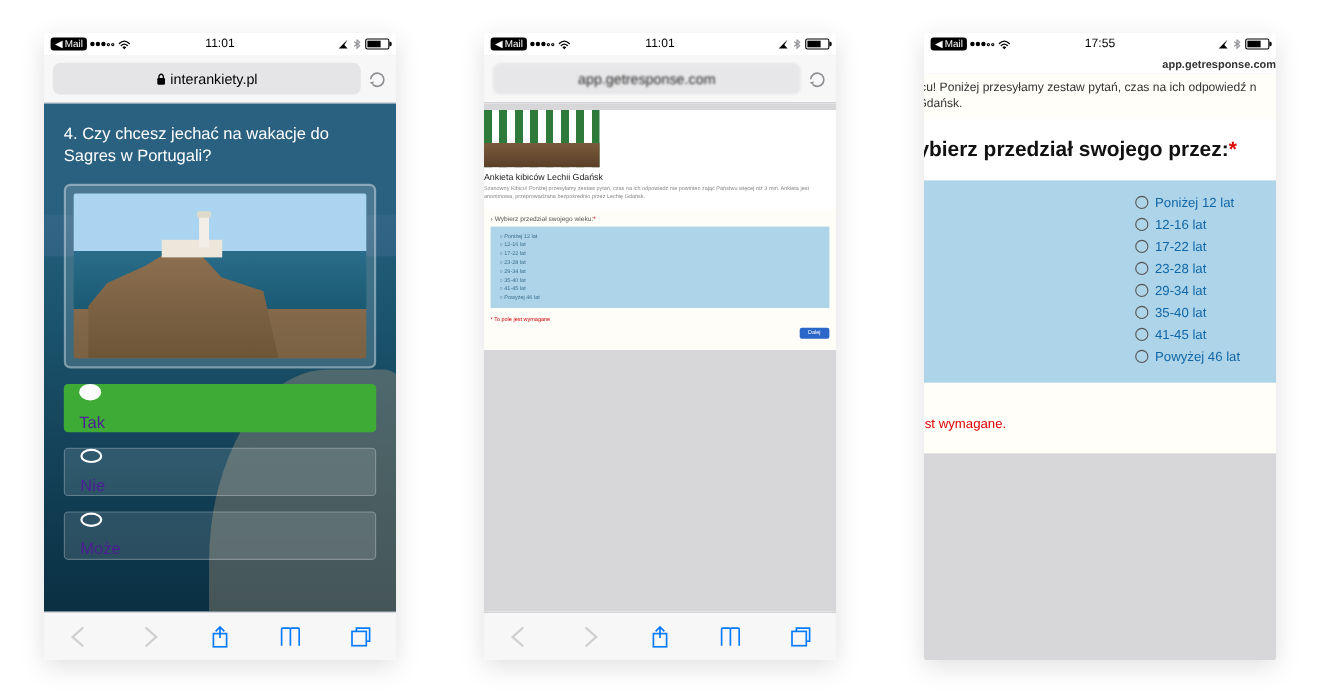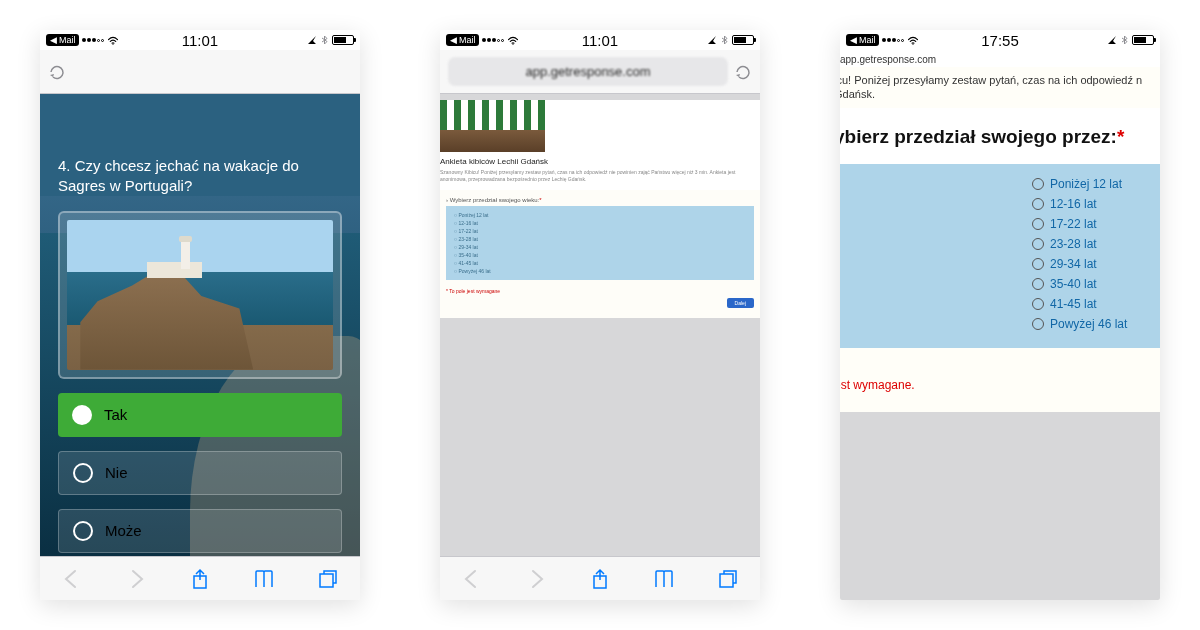--- a/index.html
+++ b/index.html
@@ -29,21 +29,21 @@
     background: #fff;
     display: flex;
     align-items: center;
     padding: 0 6px;
     font-size: 11px;
     font-weight: 500;
     color: #000;
     position: relative;
   }
   .status-left { display:flex; align-items:center; gap:3px; }
-  .status-center { position:absolute; left:0; right:0; text-align:center; font-size:15px; }
+  .status-center { position:absolute; left:0; right:0; text-align:center; font-size:11px; }
   .status-right { margin-left:auto; display:flex; align-items:center; gap:4px; }
   .back-pill {
     background:#000; color:#fff; font-size:9px; padding:1px 4px; border-radius:3px;
     display:flex; align-items:center; gap:2px;
   }
   .dots { display:flex; gap:1px; align-items:flex-end; }
   .dot { width:4px; height:4px; border-radius:50%; background:#000; }
   .dot.empty { background:transparent; border:1px solid #000; width:3px; height:3px; }
   .wifi-icon { width:12px; height:9px; }
   .nav-icon { width:10px; height:10px; }
@@ -76,37 +76,37 @@
 
   
   .hero {
     position:absolute; inset:0;
     background: linear-gradient(#2b6180 0%, #2b6180 22%, #11496b 22%, transparent 22%),
                 linear-gradient(#3e7294, #0d3b56);
   }
   .sea { position:absolute; left:0; right:0; top:30%; bottom:0; background:linear-gradient(#1f5b76,#0a2f42); }
   .cliff { position:absolute; right:-10px; bottom:0; width:180px; height:220px; background:#b59e7d; border-radius:60% 12% 0 0 / 80% 12% 0 0; opacity:0.35; }
   .overlay { position:absolute; inset:0; padding:18px 18px 0; display:flex; flex-direction:column; gap:14px; }
-  .question-text { color:#fff; font-size:15px; line-height:1.35; font-weight:400;margin-top:44px; }
+  .question-text { color:#fff; font-size:15px; line-height:1.35; font-weight:400; }
   .image-card {
     background:rgba(255,255,255,0.15); border:2px solid rgba(255,255,255,0.35);
     border-radius:6px; padding:7px;
   }
   .image-inner {
     width:100%; height:150px; border-radius:2px; position:relative; overflow:hidden;
     background: linear-gradient(#aad4ef 0%, #aad4ef 35%, #2a6d8a 35%, #1a5972 70%, #846a4a 70%, #7a6144 100%);
   }
   .rock { position:absolute; left:5%; bottom:0; width:65%; height:70%; background:linear-gradient(#8f7252,#6d5538); clip-path: polygon(0 100%, 0 55%, 10% 35%, 30% 20%, 45% 5%, 60% 12%, 70% 30%, 92% 42%, 100% 100%); }
   .lighthouse { position:absolute; left:43%; top:14%; width:9px; height:28px; background:#f3efe8; }
   .lighthouse::before { content:""; position:absolute; top:-5px; left:-2px; width:13px; height:6px; background:#dedacc; border-radius:2px; }
   .buildings { position:absolute; left:30%; top:28%; width:55px; height:16px; background:#ece7da; }
 
   .choice {
-    height:44px; border-radius:4px; display:flex; align-items:center; padding:0 14px; gap:12px;
-    color:#000000; font-size:15px;
+    height:44px; border-radius:4px; display:flex; align-items:flex-start; padding:0 14px; gap:12px;
+    color:#4c1d95; font-size:15px;flex-direction:column;
   }
   .choice .radio { width:20px; height:20px; border-radius:50%; border:2px solid #fff; }
   .choice.selected { background:#3eab37; }
   .choice.selected .radio { background:#fff; border:none; }
   .choice.neutral { background:rgba(255,255,255,0.12); border:1px solid rgba(255,255,255,0.25);gap:12px; }
 
   
   .p2-content { background:#d7d7d9; position:absolute; inset:0; }
   .p2-sheet { background:#fff; margin:6px 0 0 0; padding:0; }
   .p2-banner { width:105px; height:52px; background:repeating-linear-gradient(90deg,#2d7a3a 0 7px,#fff 7px 14px); position:relative; }
@@ -135,21 +135,21 @@
   .p3-grey { height:80px; background:#d7d7d9; }
 
   
   .toolbar {
     height:44px; border-top:1px solid #c7c7cc; background:#f7f7f7;
     display:flex; align-items:center; justify-content:space-around;
   }
   .tb-icon { width:22px; height:22px; color:#007aff; }
   .tb-icon.disabled { color:#cfcfd1; }
 
-  .url-badge { font-size:10px; color:#333; text-align:left; padding:4px 0 2px; filter:blur(0.6px); }
+  .url-badge { font-size:10px; color:#333; text-align:right; padding:4px 0 2px; filter:blur(0.6px);font-weight:bold; }
 </style>
 </head>
 <body>
 
 <svg width="0" height="0" style="position:absolute">
   <defs>
     <g id="svg-wifi">
         <path d="M1 4 Q6 -1 11 4 M3 6 Q6 3 9 6 M5 8 Q6 7 7 8" stroke="currentColor" stroke-width="1.3" fill="none" stroke-linecap="round"></path>
         <circle cx="6" cy="9" r="0.8" fill="currentColor"></circle>
       </g>
@@ -210,20 +210,26 @@
       <svg class="bt-icon" viewBox="0 0 7 10">
           <use href="#svg-bt"></use>
         </svg>
       <div class="batt">
           <div class="batt-fill"></div>
         </div>
     </div>
   </div>
 
   <div class="url-bar">
+    <div class="url-field">
+      <svg class="lock-icon" viewBox="0 0 9 12">
+          <use href="#svg-lock"></use>
+        </svg>
+      <span>interankiety.pl</span>
+    </div>
     <svg class="reload-icon" viewBox="0 0 18 18">
         <use href="#svg-reload"></use>
       </svg>
   </div>
 
   <div class="content">
     <div class="hero"></div>
       <div class="sea"></div>
       <div class="cliff"></div>
     <div class="overlay">

